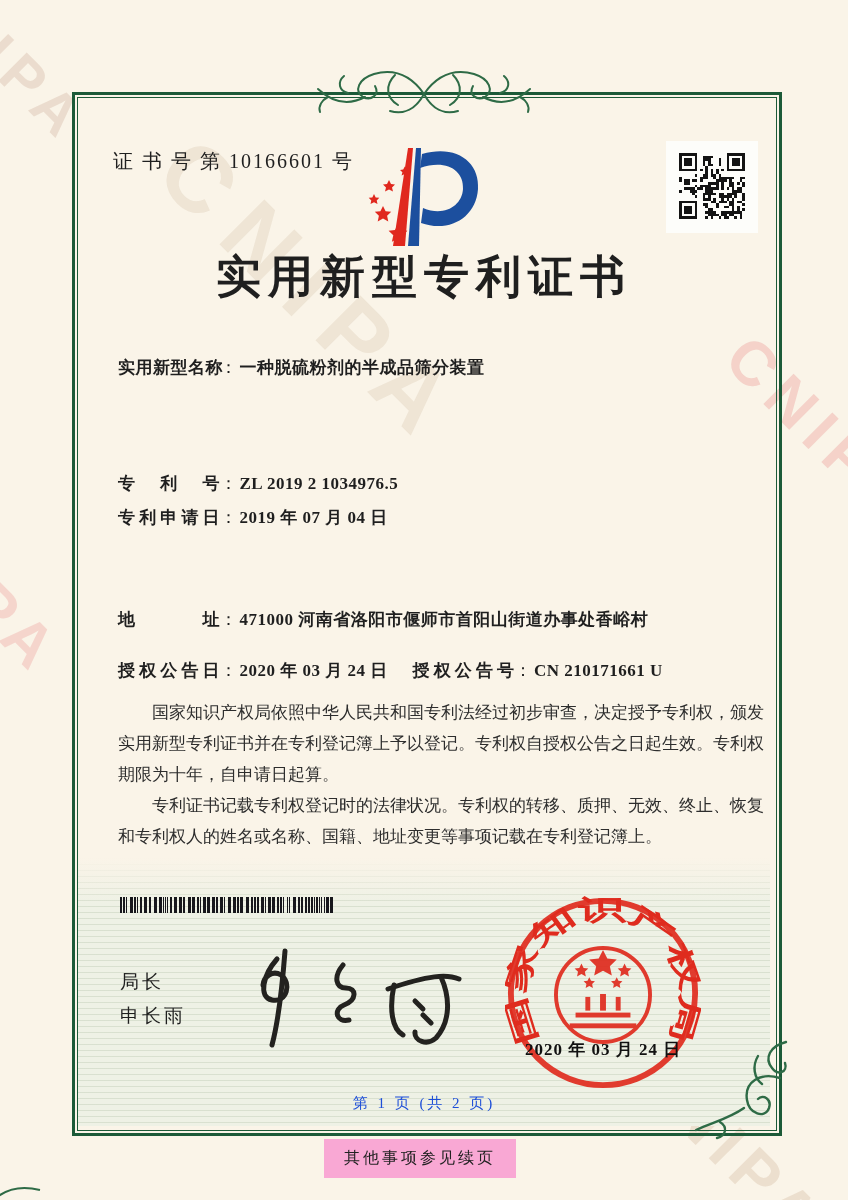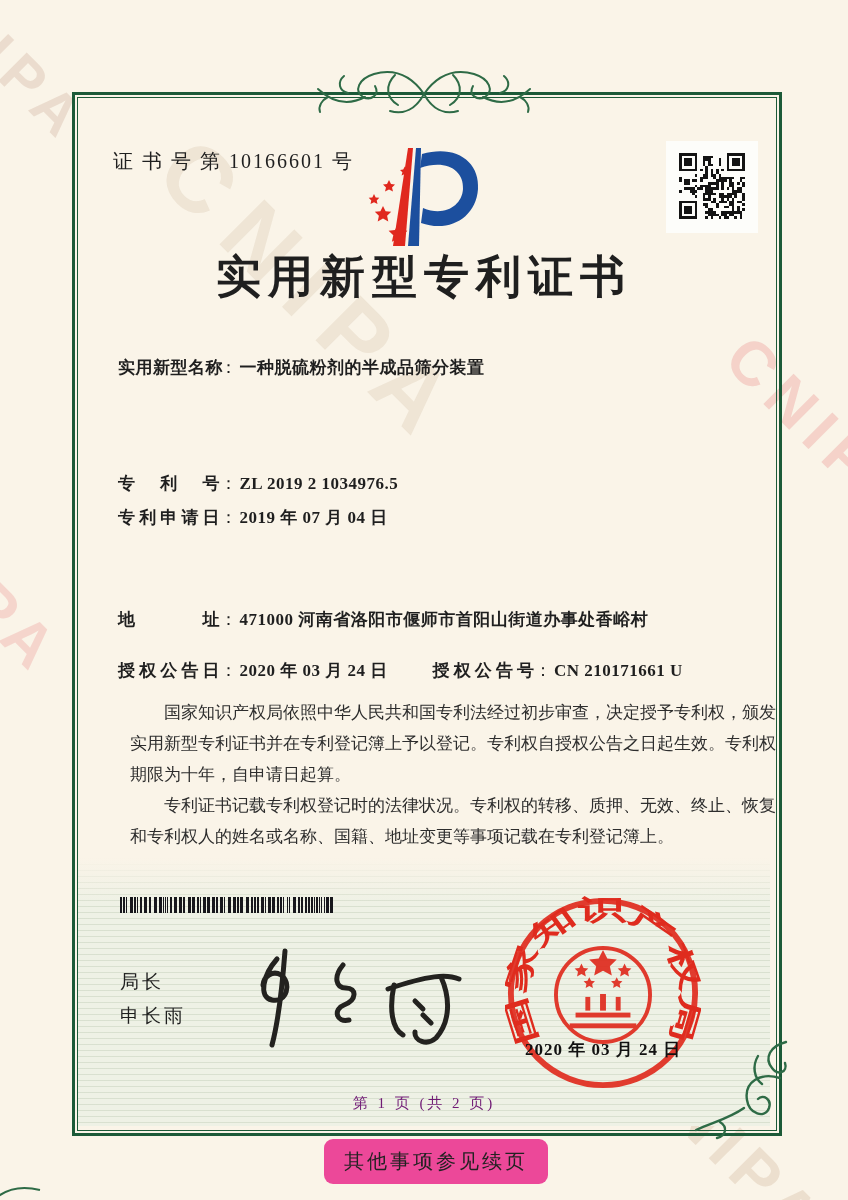--- a/index.html
+++ b/index.html
@@ -41,40 +41,40 @@
   .logo{position:absolute;left:356px;top:144px;width:130px;height:106px;}
   .qr-pad{position:absolute;left:666px;top:141px;width:92px;height:92px;background:#fdfdfa;}
   .qr-pad svg{position:absolute;left:13px;top:12px;}
   .title{position:absolute;left:72px;top:247px;width:704px;text-align:center;
          font-size:45px;font-weight:bold;letter-spacing:7px;}
   
   .row{position:absolute;left:118px;font-size:17px;letter-spacing:.5px;white-space:nowrap;}
   .lbl{display:inline-block;width:102px;text-align:justify;text-align-last:justify;
        vertical-align:bottom;font-weight:bold;}
   .row .val{margin-left:2px;font-weight:bold;}
-  .grp2{margin-left:40px;}
-  
-  .body-text{position:absolute;left:130px;top:698px;width:648px;font-size:17px;
+  .grp2{margin-left:20px;}
+  
+  .body-text{position:absolute;left:118px;top:698px;width:648px;font-size:17px;
              line-height:1.82;color:#2d2d2d;}
   .body-text p{margin:0;text-indent:2em;}
   
   .barcode{position:absolute;left:120px;top:897px;}
   
   .signer-title{position:absolute;left:120px;top:969px;font-size:19px;letter-spacing:3px;}
   .signer-name{position:absolute;left:120px;top:1003px;font-size:19px;letter-spacing:3px;}
   .signature{position:absolute;left:243px;top:945px;}
   
   .seal{position:absolute;left:505px;top:895px;width:196px;height:196px;}
   .seal-date{position:absolute;left:503px;top:1038px;width:200px;text-align:center;
              font-size:17px;font-weight:bold;letter-spacing:1px;color:#111;}
   
   .page-info{position:absolute;left:72px;top:1094px;width:704px;text-align:center;
-             font-size:15px;letter-spacing:3px;color:#701a75;}
-  .cont-box{position:absolute;left:324px;top:1139px;background:#ec4899;
-            padding:9px 20px;font-size:20px;letter-spacing:3px;color:#222;border-radius:9px;}
+             font-size:15px;letter-spacing:3px;color:#1d4ed8;}
+  .cont-box{position:absolute;left:324px;top:1139px;background:#f9a8d4;
+            padding:9px 20px;font-size:16px;letter-spacing:3px;color:#222;}
   .orn{position:absolute;z-index:3;}
   .orn-top{left:304px;top:64px;}
   .orn-corner{left:688px;top:1038px;}
   .orn-bl{left:-6px;top:1180px;}
 </style>
 </head>
 <body>
 
 <div class="page">
 

